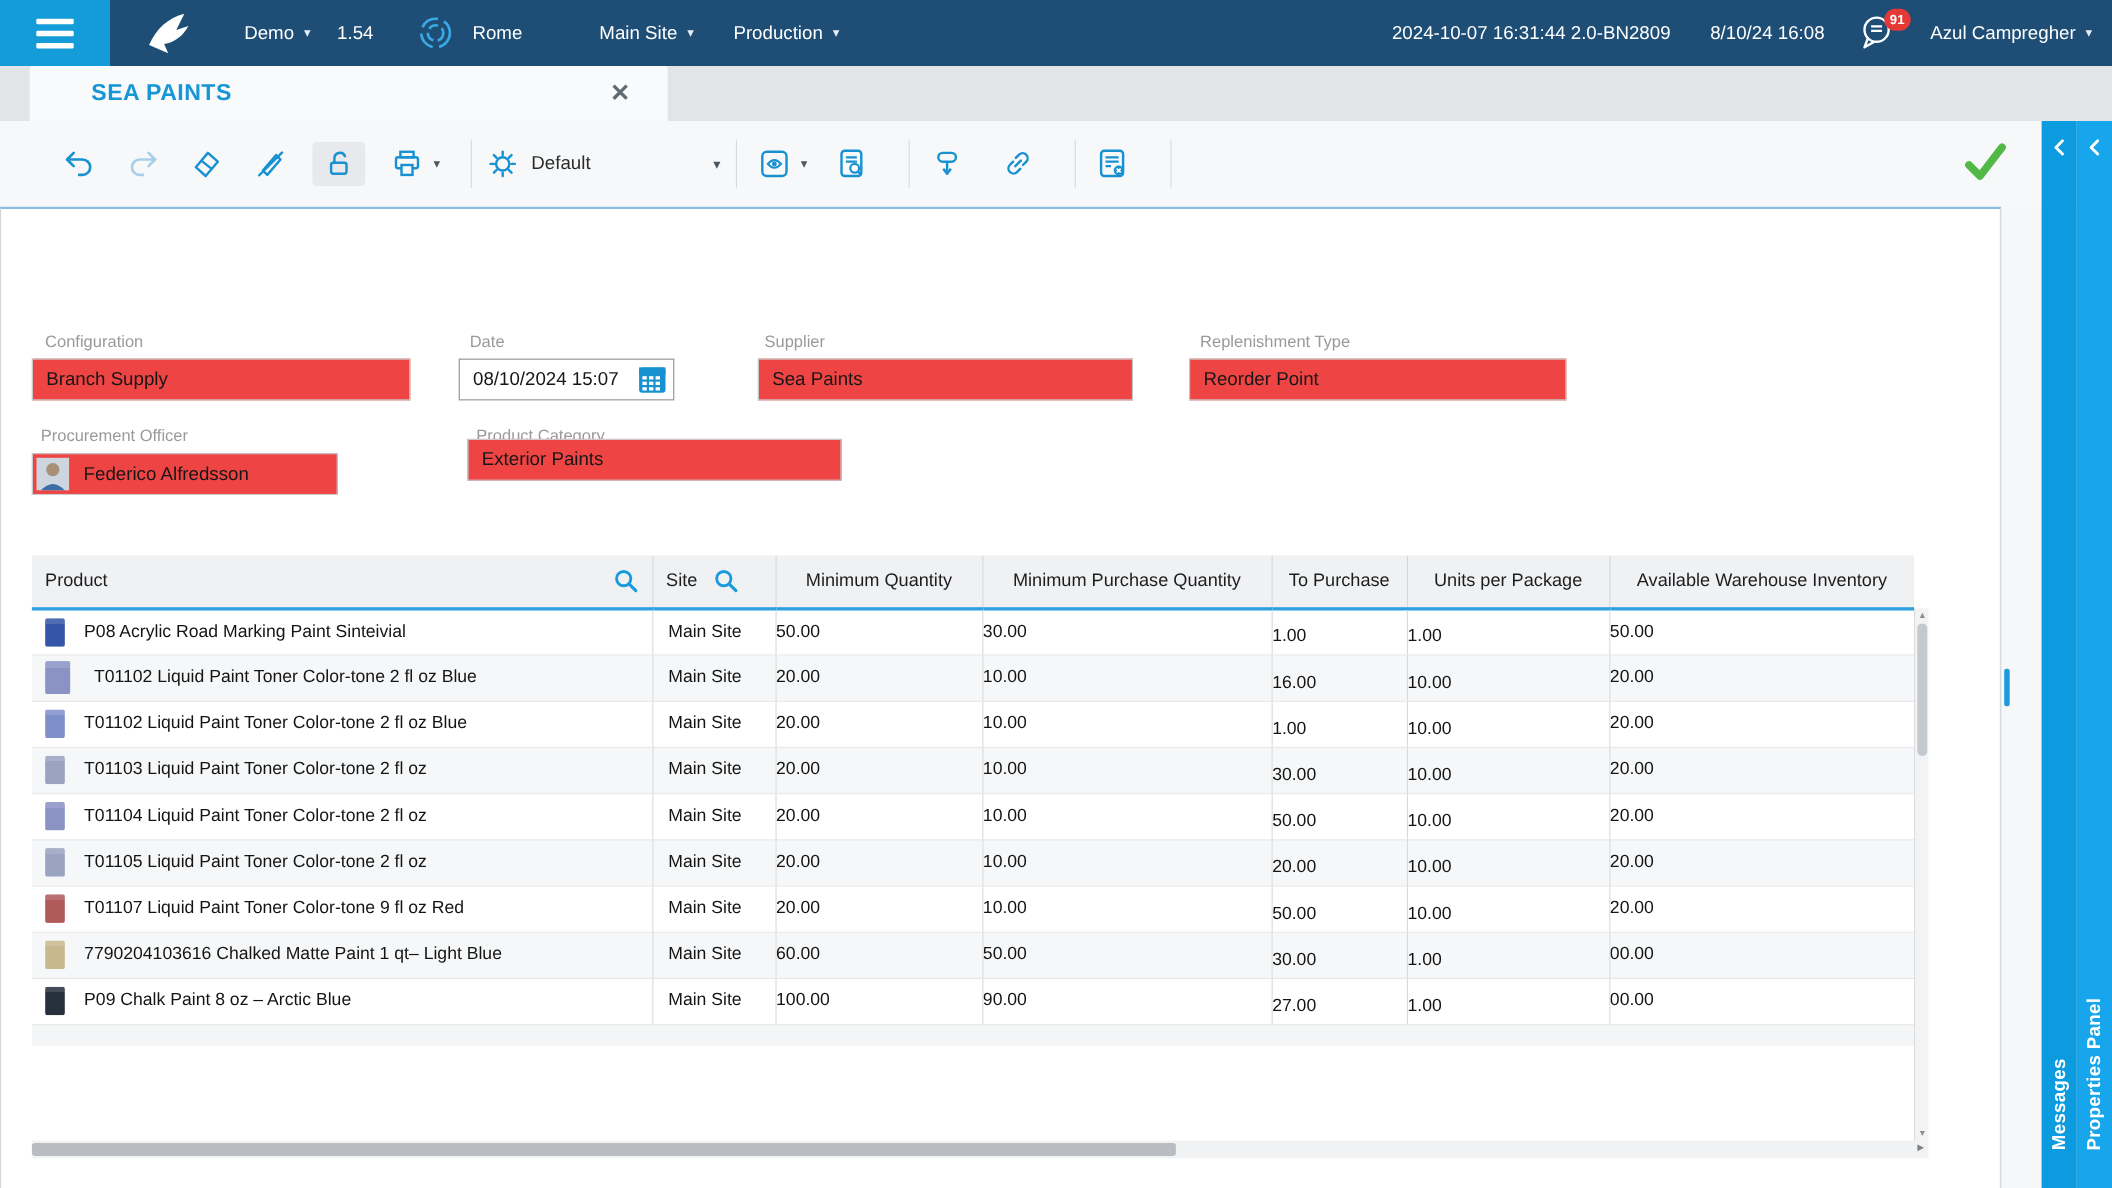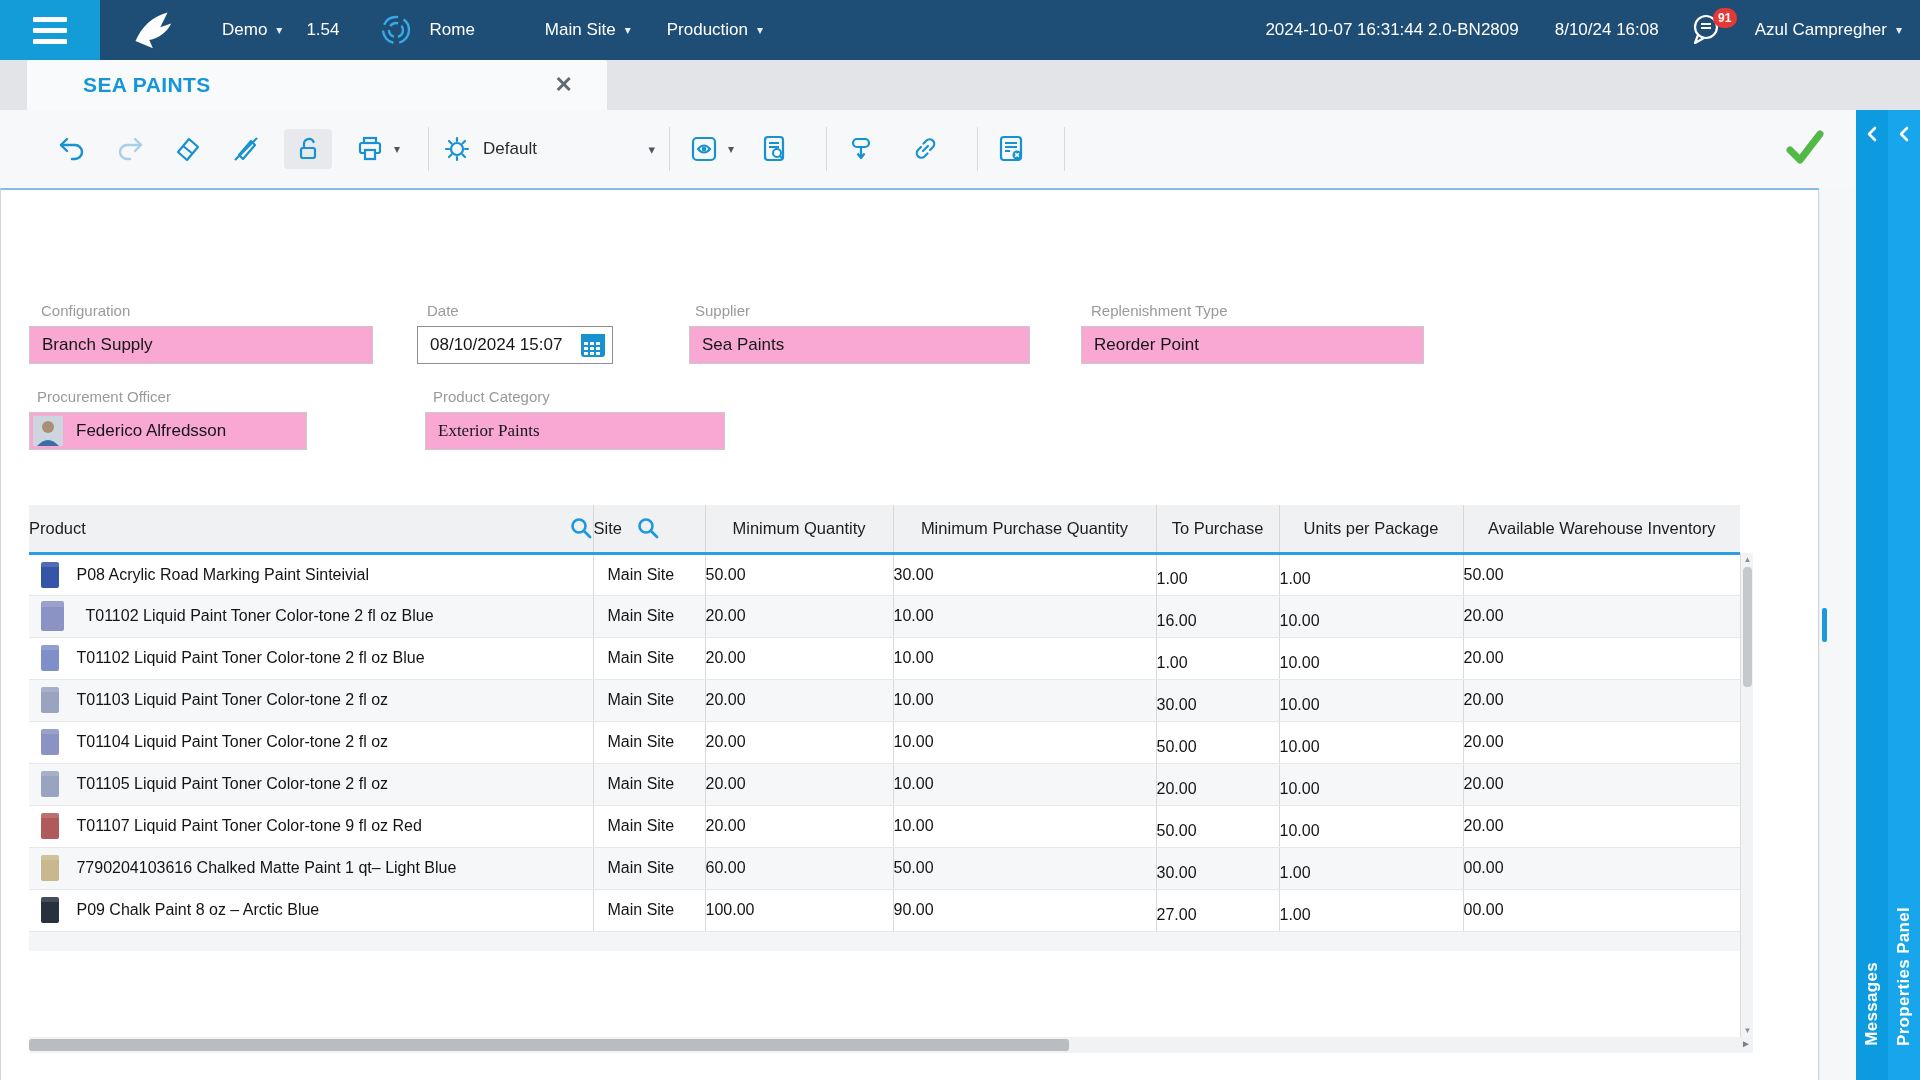--- a/index.html
+++ b/index.html
@@ -46,39 +46,39 @@
   .confirm { position:absolute; left:1784px; top:128px; cursor:pointer; }
 
   
   .content { position:absolute; top:188px; left:0; width:1819px; height:892px;
              background:#fff; border-top:2px solid #86bce4;
              border-left:1px solid #cfd6db; border-right:1px solid #cfd6db; }
   .page-title { position:absolute; left:50px; top:34px; font-size:25px;
                 font-weight:bold; color:#1a4e7f; }
 
   .fld-label { position:absolute; font-size:15px; color:#9a9a9a; }
-  .fld { position:absolute; height:38px; background:#f9a8d4; border:1px solid #c9c9c9;
+  .fld { position:absolute; height:38px; background:#ef4444; border:1px solid #c9c9c9;
          font-size:17px; color:#161616; line-height:36px; padding-left:12px;
          white-space:nowrap; overflow:hidden; }
   .fld.white { background:#fff; border-color:#8f8f8f; }
   .cal-ico { position:absolute; right:5px; top:4px; }
   .avatar { position:absolute; left:3px; top:3px; width:30px; height:30px; }
   .fld.with-avatar { padding-left:46px; }
 
   
   .items-bar { position:absolute; left:28px; top:277px; width:1724px; height:38px;
                background:#2689ca; color:#fff; display:flex; align-items:center;
                justify-content:center; font-size:16px; gap:8px; cursor:pointer; }
   table.items { position:absolute; left:28px; top:315px; width:1711px;
                 border-collapse:collapse; table-layout:fixed; }
   table.items th { height:48px; background:#f0f1f3; border-bottom:3px solid #2d9fe0;
                    border-right:1px solid #d7d7d7; font-weight:400; font-size:16.5px;
                    color:#1d1d1d; }
   table.items th:last-child { border-right:none; }
-  .th-flex { display:flex; align-items:center; padding:0 0; }
+  .th-flex { display:flex; align-items:center; padding:0 12px; }
   .th-flex .sp { flex:1; }
   table.items td { height:42px; border-right:1px solid #dadada;
                    border-bottom:1px solid #e7e7e7; font-size:16px; color:#141414;
                    white-space:nowrap; overflow:hidden; }
   table.items td:last-child { border-right:none; }
   tbody tr:nth-child(even) { background:#f6f7f8; }
   td.c-product { padding-left:12px; }
   td.c-site { padding-left:14px; }
   td.c-num { text-align:left; padding-right:18px;margin-left:20px; }
   td.editable { vertical-align:bottom; padding-bottom:7px; }
@@ -338,21 +338,21 @@
       <svg width="30" height="30" viewBox="0 0 30 30">
         <rect width="30" height="30" fill="#cdd6de"></rect>
         <circle cx="15" cy="11" r="6" fill="#a98f78"></circle>
         <path d="M4 30 q11 -12 22 0 Z" fill="#3b6ea5"></path>
       </svg>
     </span>
     <span>Federico Alfredsson</span>
   </div>
 
   <div class="fld-label" style="left:432px; top:198px;">Product Category</div>
-  <div class="fld" style="left:424px; top:222px; width:300px;font-family:Liberation Serif, serif;">Exterior Paints</div>
+  <div class="fld" style="left:424px; top:209px; width:340px;">Exterior Paints</div>
 
 
   <table class="items">
     <colgroup>
       <col style="width:564px">
         <col style="width:112px">
         <col style="width:188px">
       <col style="width:263px">
         <col style="width:123px">
         <col style="width:184px">

